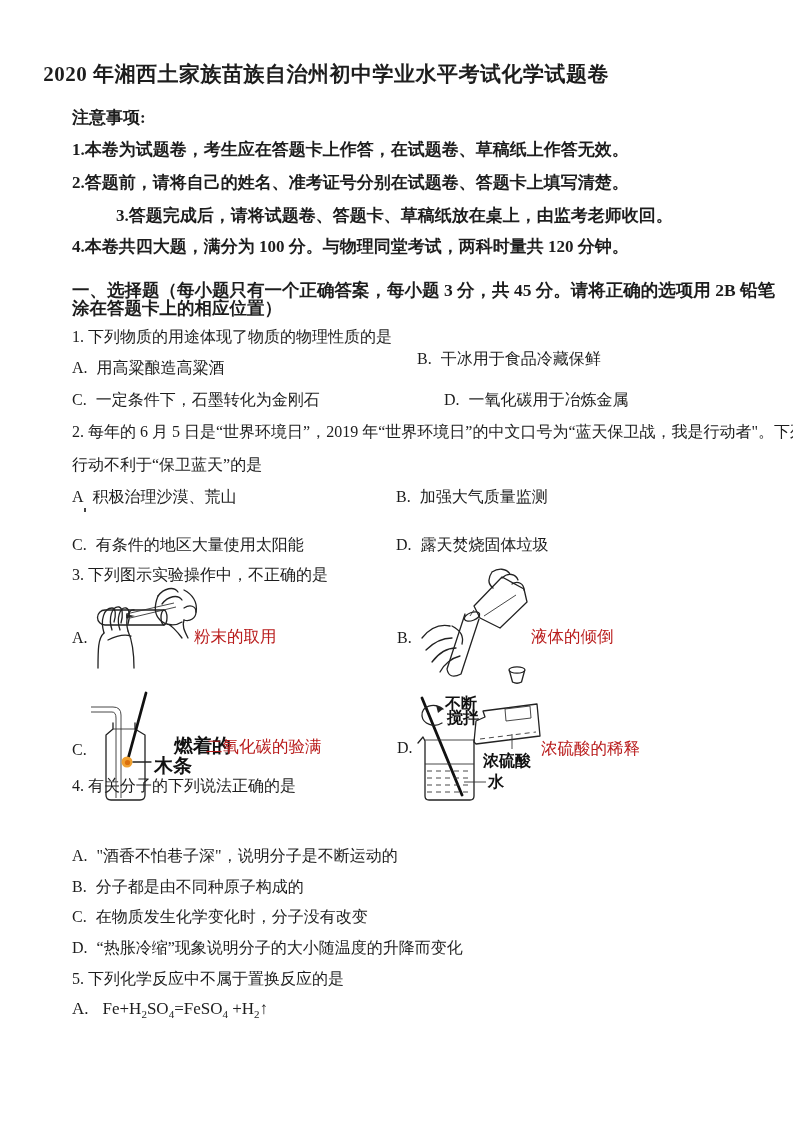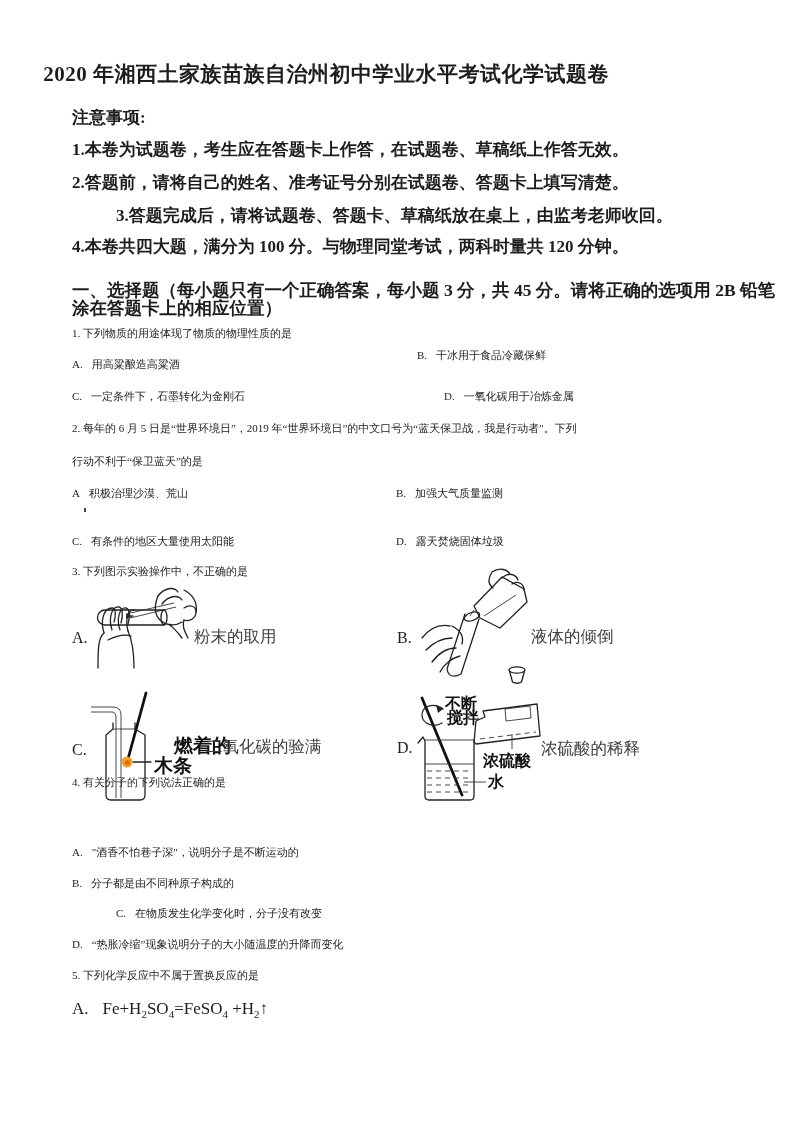--- a/index.html
+++ b/index.html
@@ -2,23 +2,23 @@
 <html><head>
 <meta charset="utf-8">
 <style>
   html,body{margin:0;padding:0;background:#ffffff;}
   .page{position:relative;width:793px;height:1122px;background:#fff;overflow:hidden;
         font-family:"Liberation Serif","DejaVu Serif",serif;color:#1d1d1d;}
   .abs{position:absolute;white-space:nowrap;line-height:1.2;}
   .title{width:652px;text-align:center;font-weight:bold;font-size:21px;letter-spacing:.5px;}
   .hbold{font-size:17px;font-weight:bold;}
   .sec{font-size:17.5px;font-weight:bold;}
-  .q{font-size:11px;}
+  .q{font-size:16px;}
   .olabel{display:inline-block;margin-right:9px;}
-  .cap{font-size:16.5px;color:#404040;}
+  .cap{font-size:16.5px;color:#b91c1c;}
   .diglabel{font-size:16px;}
   .ptr{font-family:"Liberation Sans","DejaVu Sans",sans-serif;font-weight:bold;color:#111;}
   .ptr-big{font-size:19px;line-height:1.05;}
   .ptr-mid{font-size:16px;line-height:1.05;}
   .ptr-sm{font-size:16px;line-height:1.05;}
   .formula{font-size:17px;}
   .formula sub{font-size:11px;}
   .stray{position:absolute;width:2px;height:4px;background:#444;}
   svg{position:absolute;overflow:visible;}
   svg .ln{fill:none;stroke:#222;stroke-width:1.3;stroke-linecap:round;stroke-linejoin:round;}
@@ -118,21 +118,21 @@
   </svg>
   <div class="abs ptr ptr-sm" style="top:696px;left:445px;">不断</div>
   <div class="abs ptr ptr-sm" style="top:710px;left:447px;">搅拌</div>
   <div class="abs ptr ptr-mid" style="top:753px;left:483px;">浓硫酸</div>
   <div class="abs cap" style="top:739px;left:541px;">浓硫酸的稀释</div>
   <div class="abs ptr ptr-mid" style="top:774px;left:488px;">水</div>
 
   <div class="abs q" style="top:776px;left:72px;text-align:center;">4. 有关分子的下列说法正确的是</div>
   <div class="abs q" style="top:846px;left:72px;"><span class="olabel">A.</span><span>"酒香不怕巷子深"，说明分子是不断运动的</span></div>
   <div class="abs q" style="top:877px;left:72px;"><span class="olabel">B.</span><span>分子都是由不同种原子构成的</span></div>
-  <div class="abs q" style="top:907px;left:72px;margin-left:44px;"><span class="olabel">C.</span><span>在物质发生化学变化时，分子没有改变</span></div>
+  <div class="abs q" style="top:907px;left:72px;"><span class="olabel">C.</span><span>在物质发生化学变化时，分子没有改变</span></div>
   <div class="abs q" style="top:938px;left:72px;"><span class="olabel">D.</span><span>“热胀冷缩”现象说明分子的大小随温度的升降而变化</span></div>
 
   <div class="abs q" style="top:969px;left:72px;">5. 下列化学反应中不属于置换反应的是</div>
   <div class="abs formula" style="top:999px;left:72px;">
     <span class="olabel" style="margin-right:14px;">A.</span><span><span>Fe+H</span><sub>2</sub><span>SO</span><sub>4</sub><span>=FeSO</span><sub>4</sub><span> +H</span><sub>2</sub><span>↑</span></span>
   </div>
 
 </div>
 
 </body></html>

